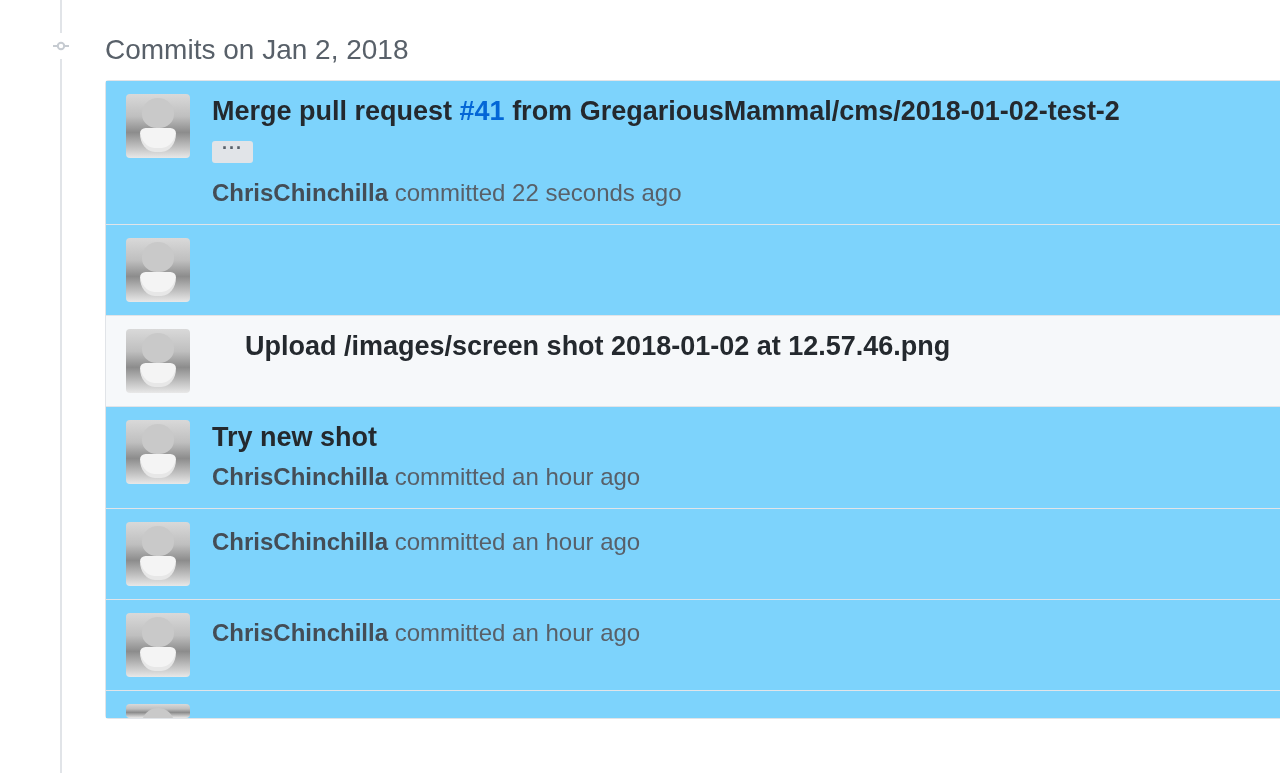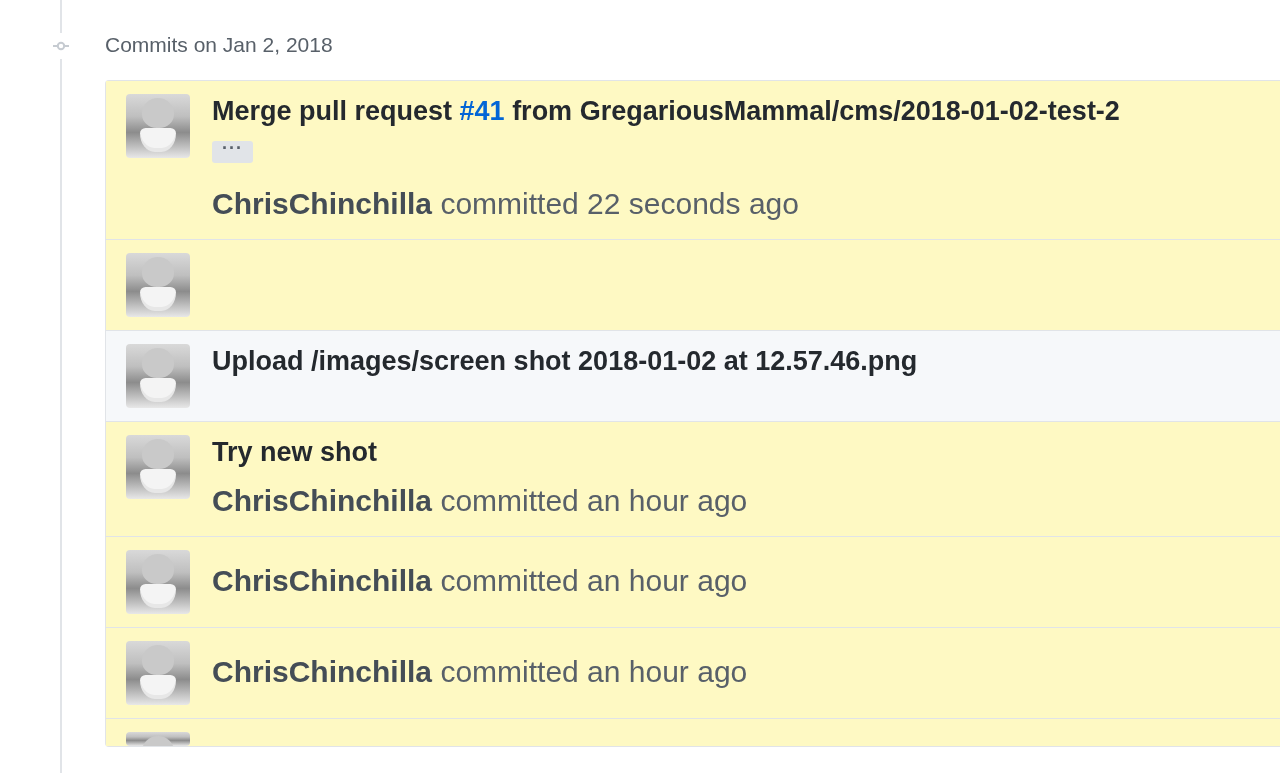--- a/index.html
+++ b/index.html
@@ -39,44 +39,45 @@
   }
   .commit-node {
     width: 16px;
     height: 16px;
     color: #c6cbd1;
   }
   .group-title {
     position: absolute;
     left: 105px;
     top: 29px;
-    font-size: 21px;
+    font-size: 28px;
     font-weight: 400;
     color: #586069;
   }
   .commit-list {
     position: absolute;
     left: 105px;
     right: 0;
     top: 80px;
     border: 1px solid #e1e4e8;
     border-right: none;
     border-radius: 4px 0 0 4px;
   }
   .commit-row {
     display: flex;
     padding: 13px 20px 13px 20px;
     border-top: 1px solid #e1e4e8;
-    background: #fef9c3;
+    background: #7dd3fc;
   }
   .commit-row:first-child {
     border-top: none;
   }
   .commit-row.hovered {
     background: #f6f8fa;
+    gap: 33px;
   }
   .avatar {
     width: 64px;
     height: 64px;
     border-radius: 4px;
     margin-right: 22px;
     flex: 0 0 auto;
     background: linear-gradient(180deg, #d9d9d9 0%, #bfbfbf 35%, #8c8c8c 60%, #e8e8e8 100%);
     position: relative;
     overflow: hidden;
@@ -125,23 +126,23 @@
     line-height: 14px;
     color: #586069;
     font-weight: 700;
     font-size: 18px;
     letter-spacing: 1px;
     cursor: pointer;
     margin: 8px 0 10px 0;
     vertical-align: middle;
   }
   .commit-meta {
-    font-size: 30px;
+    font-size: 24px;
     color: #586069;
-    margin-top: 8px;
+    margin-top: 2px;
   }
   .commit-meta .author {
     font-weight: 600;
     color: #444d56;
   }
 </style>
 </head>
 <body>
 
 <div class="page">

